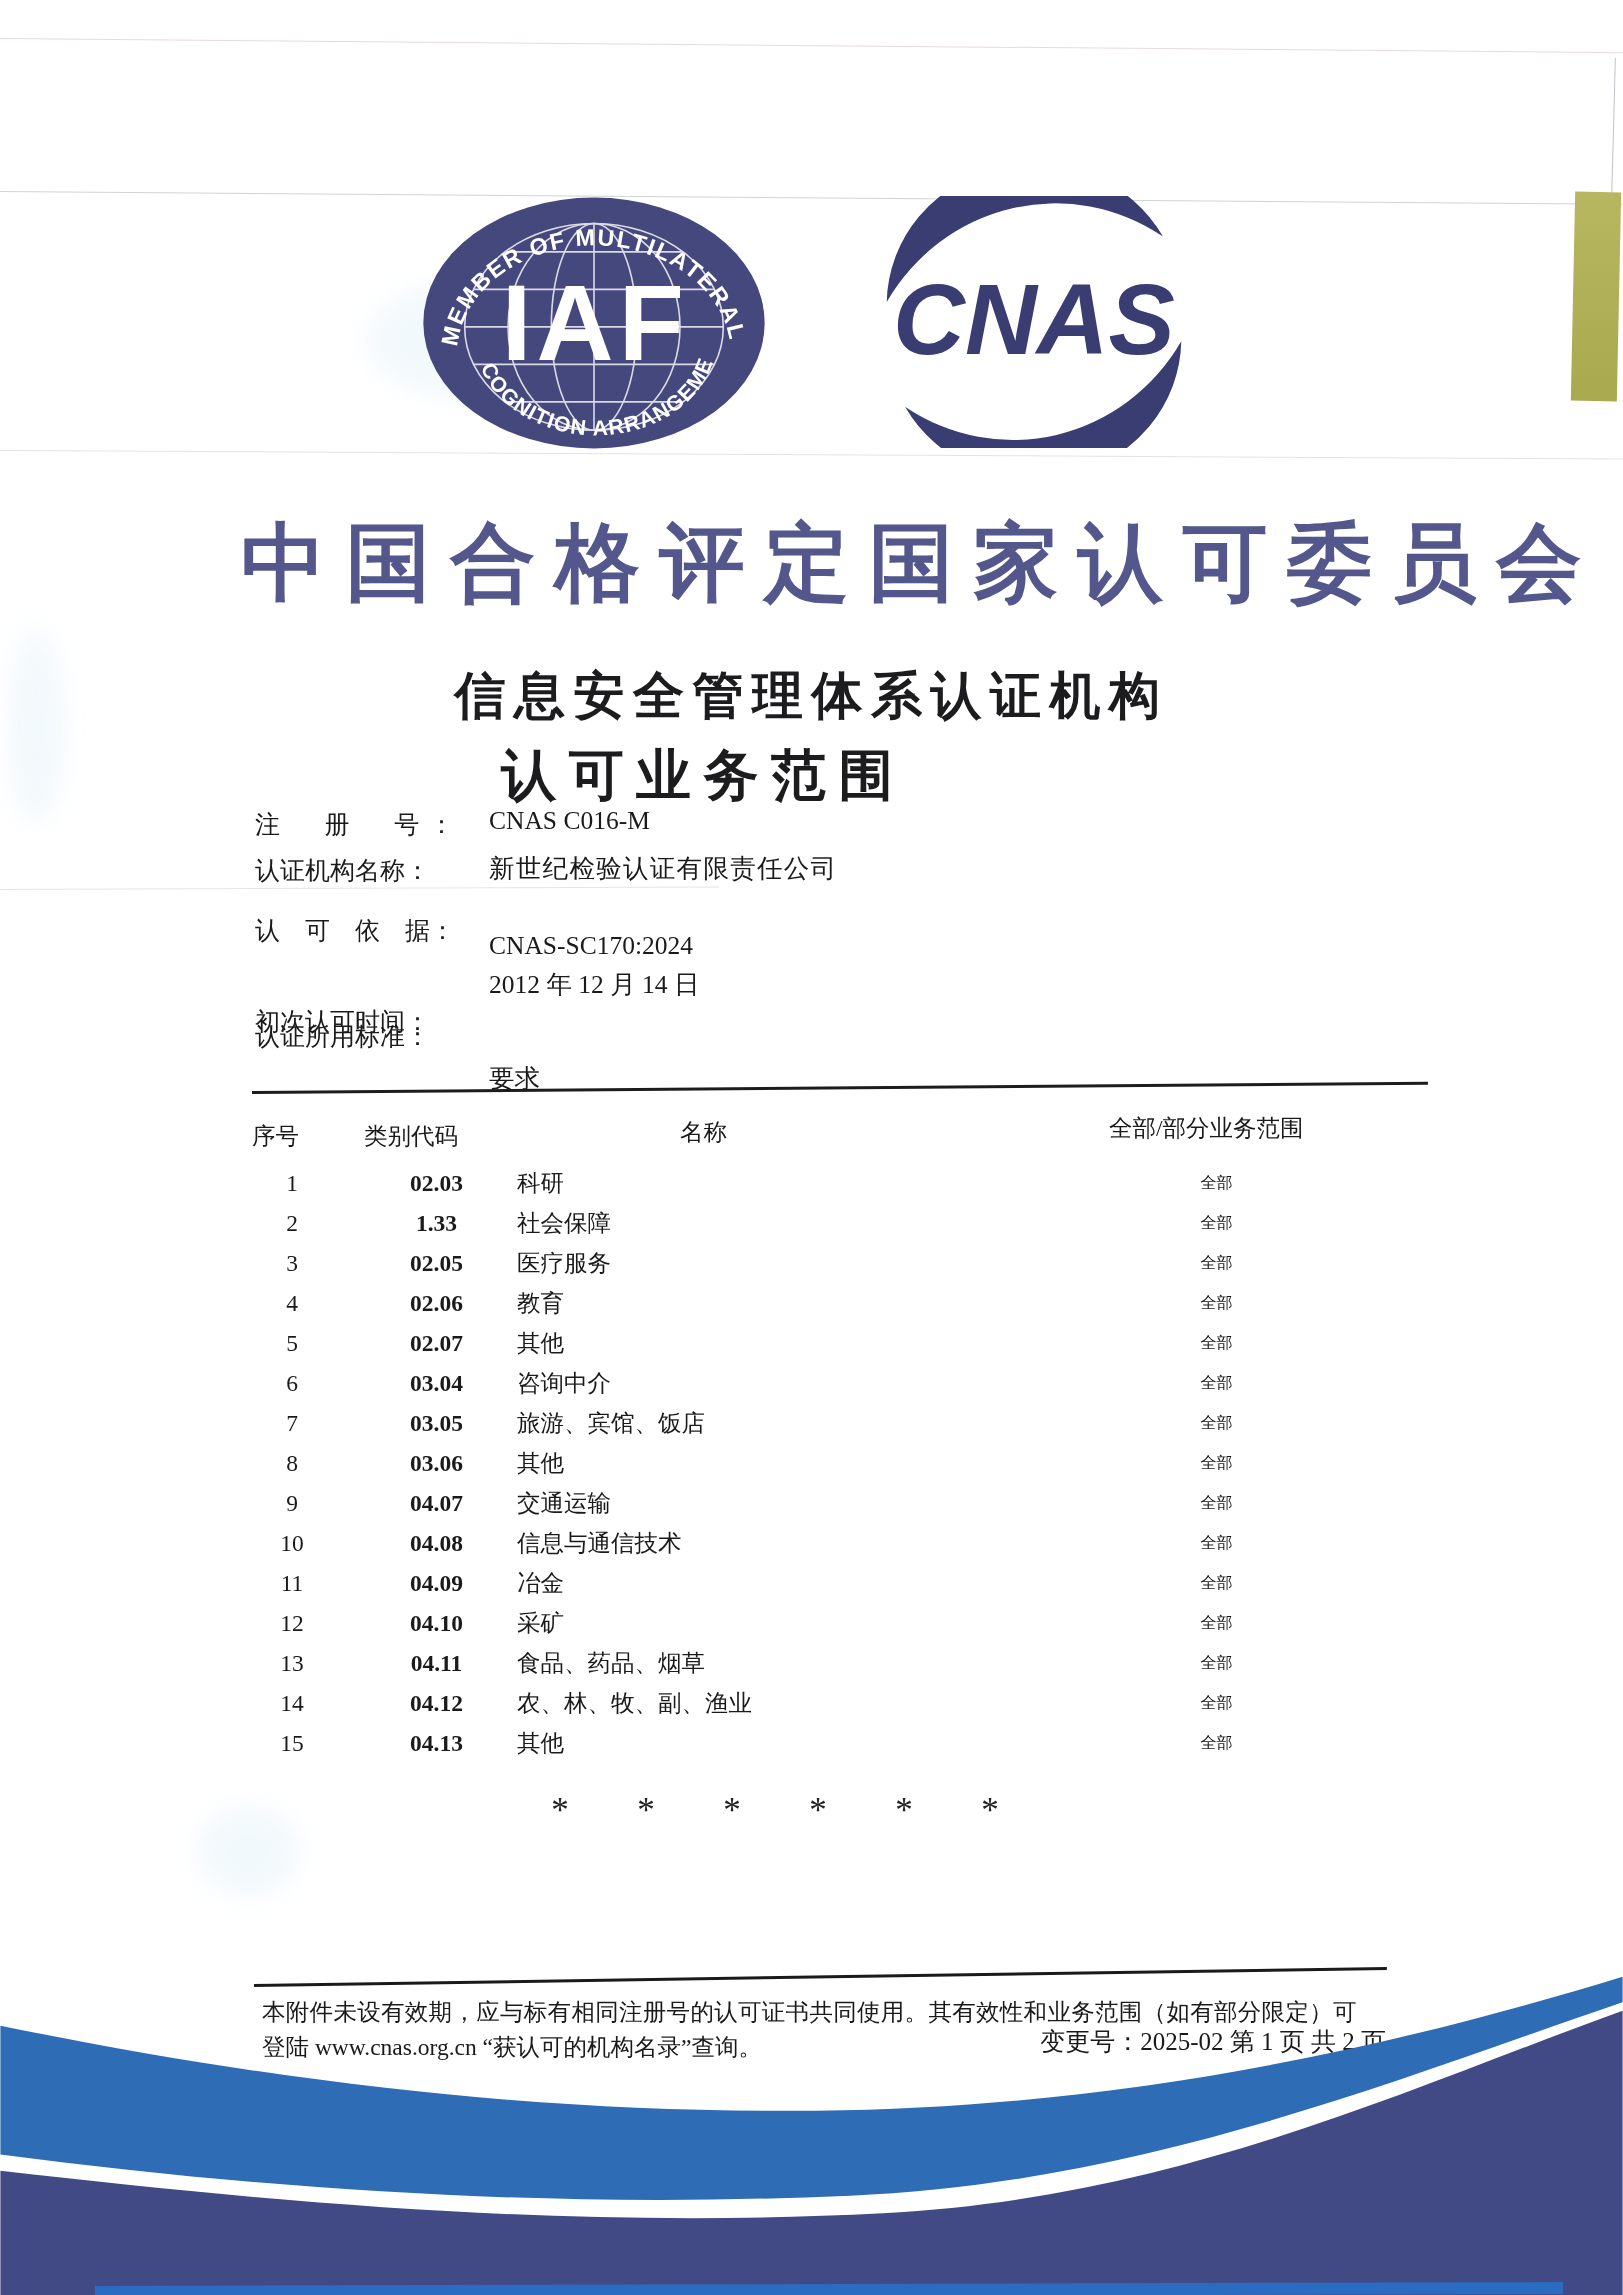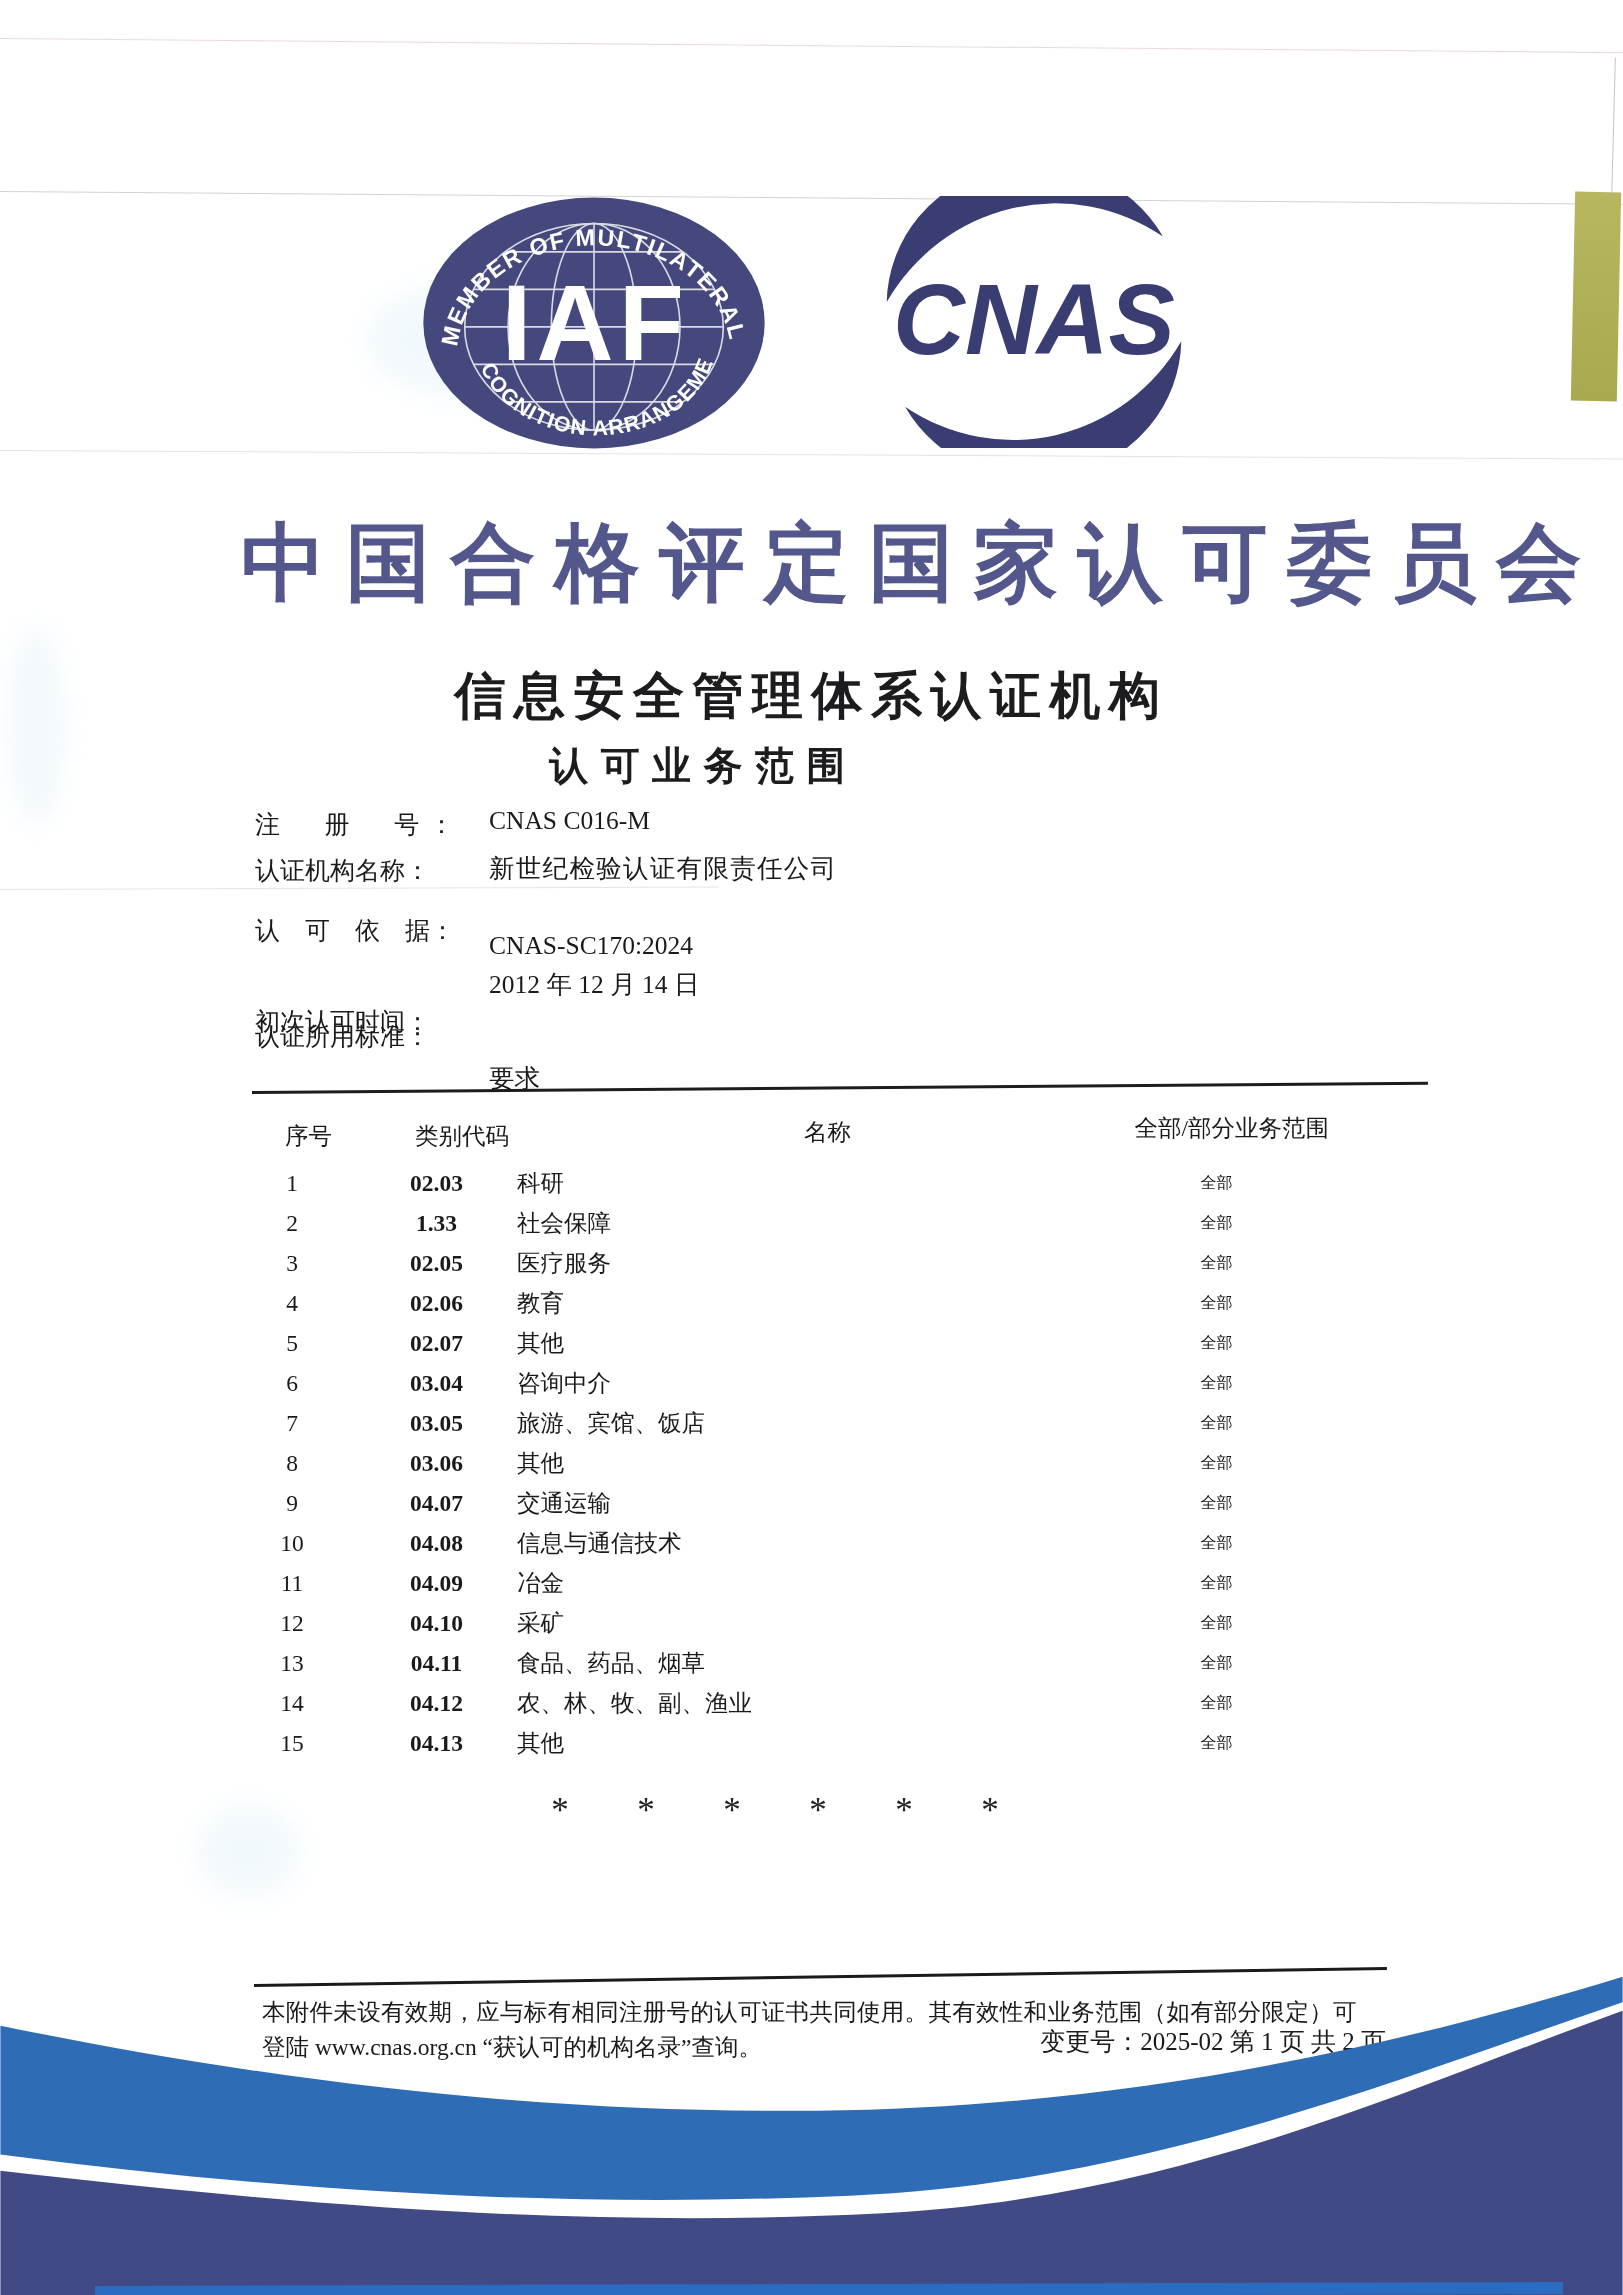--- a/index.html
+++ b/index.html
@@ -27,31 +27,31 @@
     letter-spacing:19.6px;color:#54578c;white-space:nowrap;
   }
   .doc-title1{
     left:0;top:662px;width:1623px;text-align:center;
     font-family:"Liberation Sans","DejaVu Sans",sans-serif;
     font-size:51px;font-weight:bold;letter-spacing:8.5px;color:#1c1c1e;
   }
   .doc-title2{
     left:0;top:739px;width:1407px;text-align:center;
     font-family:"Liberation Sans","DejaVu Sans",sans-serif;
-    font-size:39px;font-weight:bold;letter-spacing:12.4px;color:#1c1c1e;
+    font-size:55px;font-weight:bold;letter-spacing:12.4px;color:#1c1c1e;
   }
   
   .flabel{position:absolute;left:255px;font-size:25px;white-space:nowrap;}
   .fvalue{position:absolute;left:489px;font-size:25.5px;white-space:nowrap;}
   .ls-reg{letter-spacing:9.8px;}
   .ls-cjk{letter-spacing:1.3px;}
   
   .trule{position:absolute;background:#1c1c1c;transform-origin:left center;}
   .th,.td{position:absolute;font-size:23.5px;white-space:nowrap;}
-  .c-center{text-align:right;}
+  .c-center{text-align:left;}
   .rows{position:absolute;left:0;top:1163px;width:1623px;}
   .trow{position:relative;height:40px;}
   .trow .cell{position:absolute;top:0;line-height:40px;font-size:23.5px;white-space:nowrap;}
   .cell.no{left:252px;width:80px;text-align:center;}
   .cell.code{left:364px;width:145px;text-align:center;font-weight:bold;}
   .cell.name{left:517px;}
   .cell.scope{left:1138px;width:157px;text-align:center;font-size:16px;}
   
   .asterisks{left:517px;top:1791px;font-size:35px;color:#222;}
   .asterisks span{display:inline-block;width:86px;text-align:center;}

